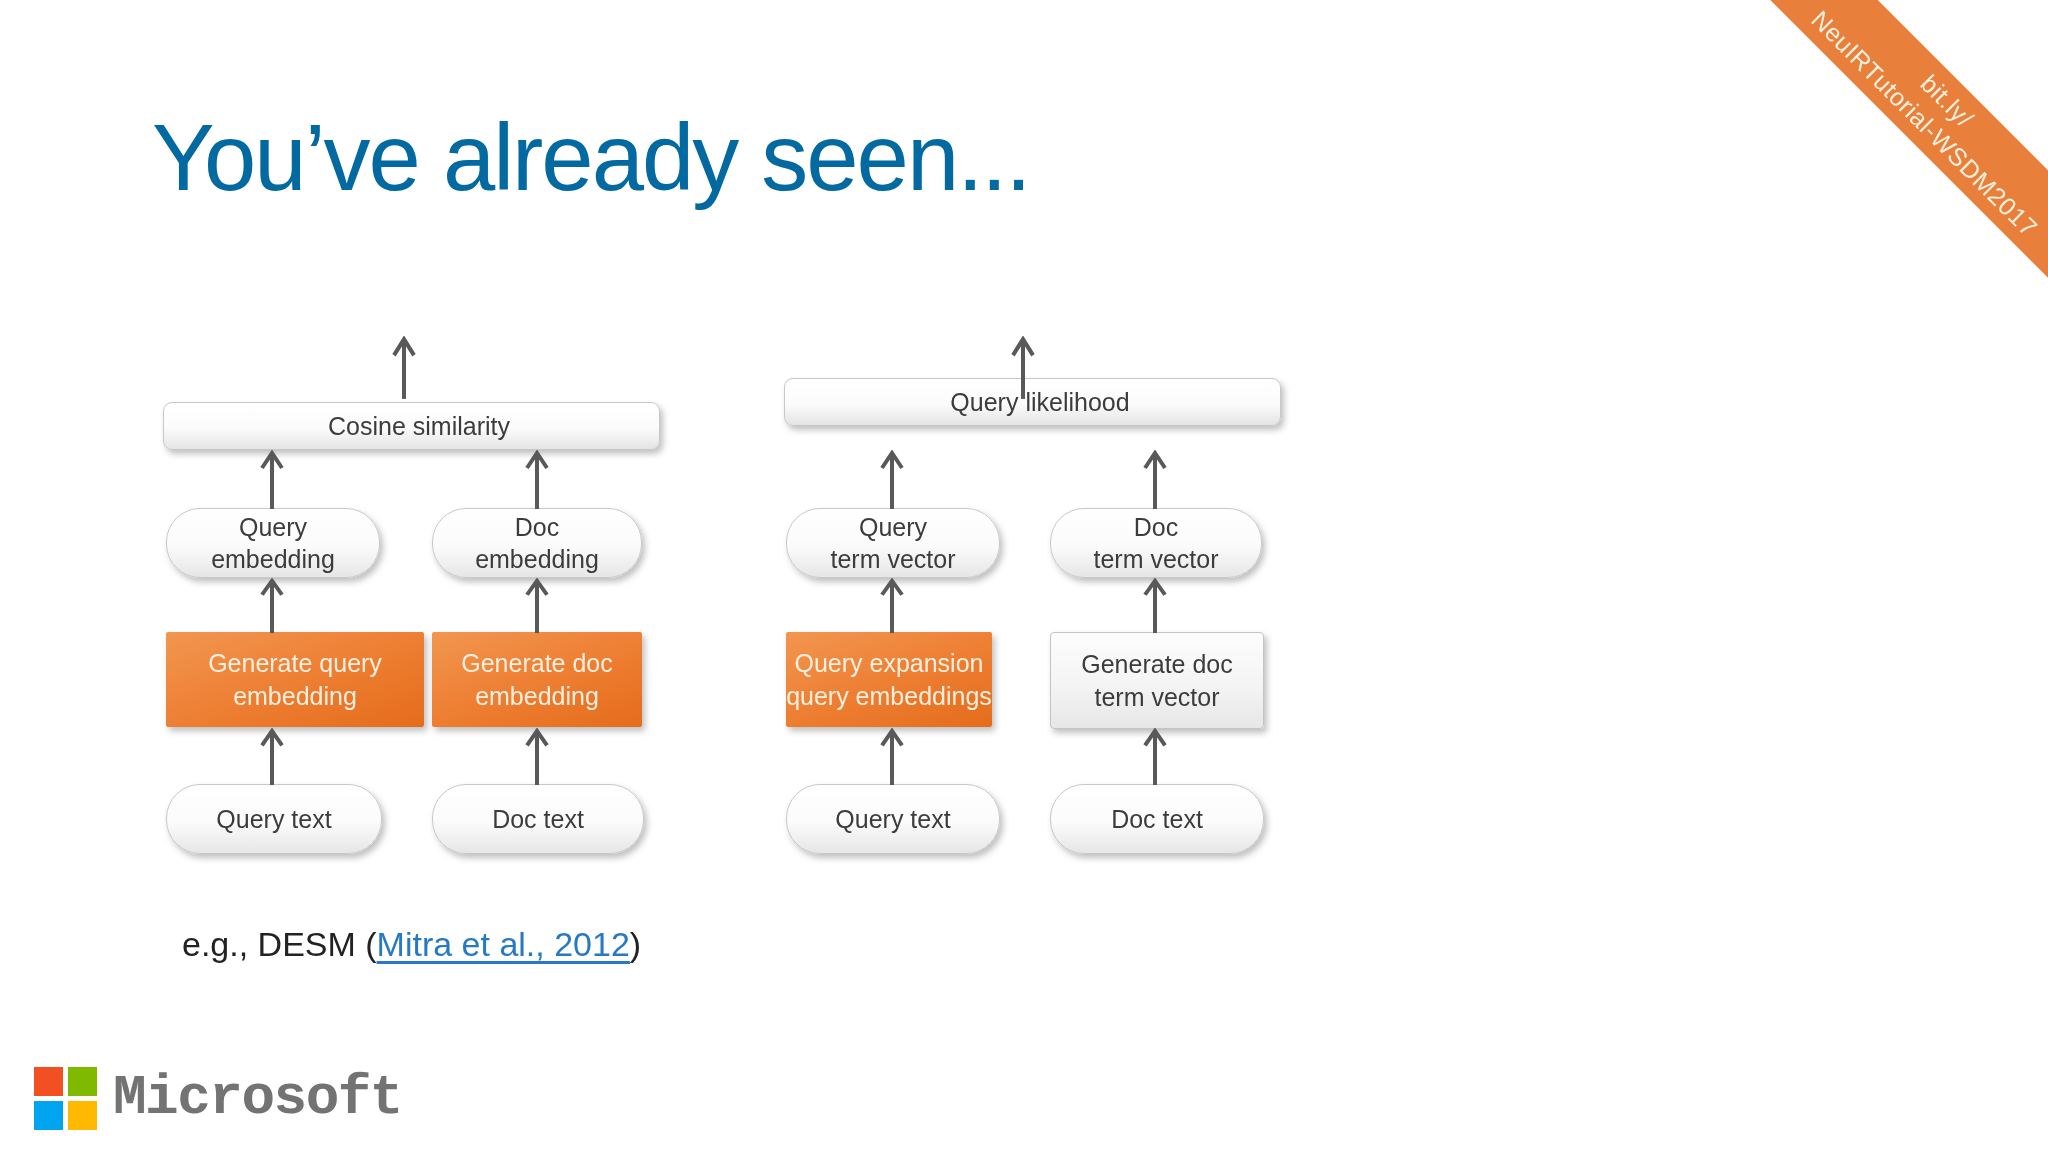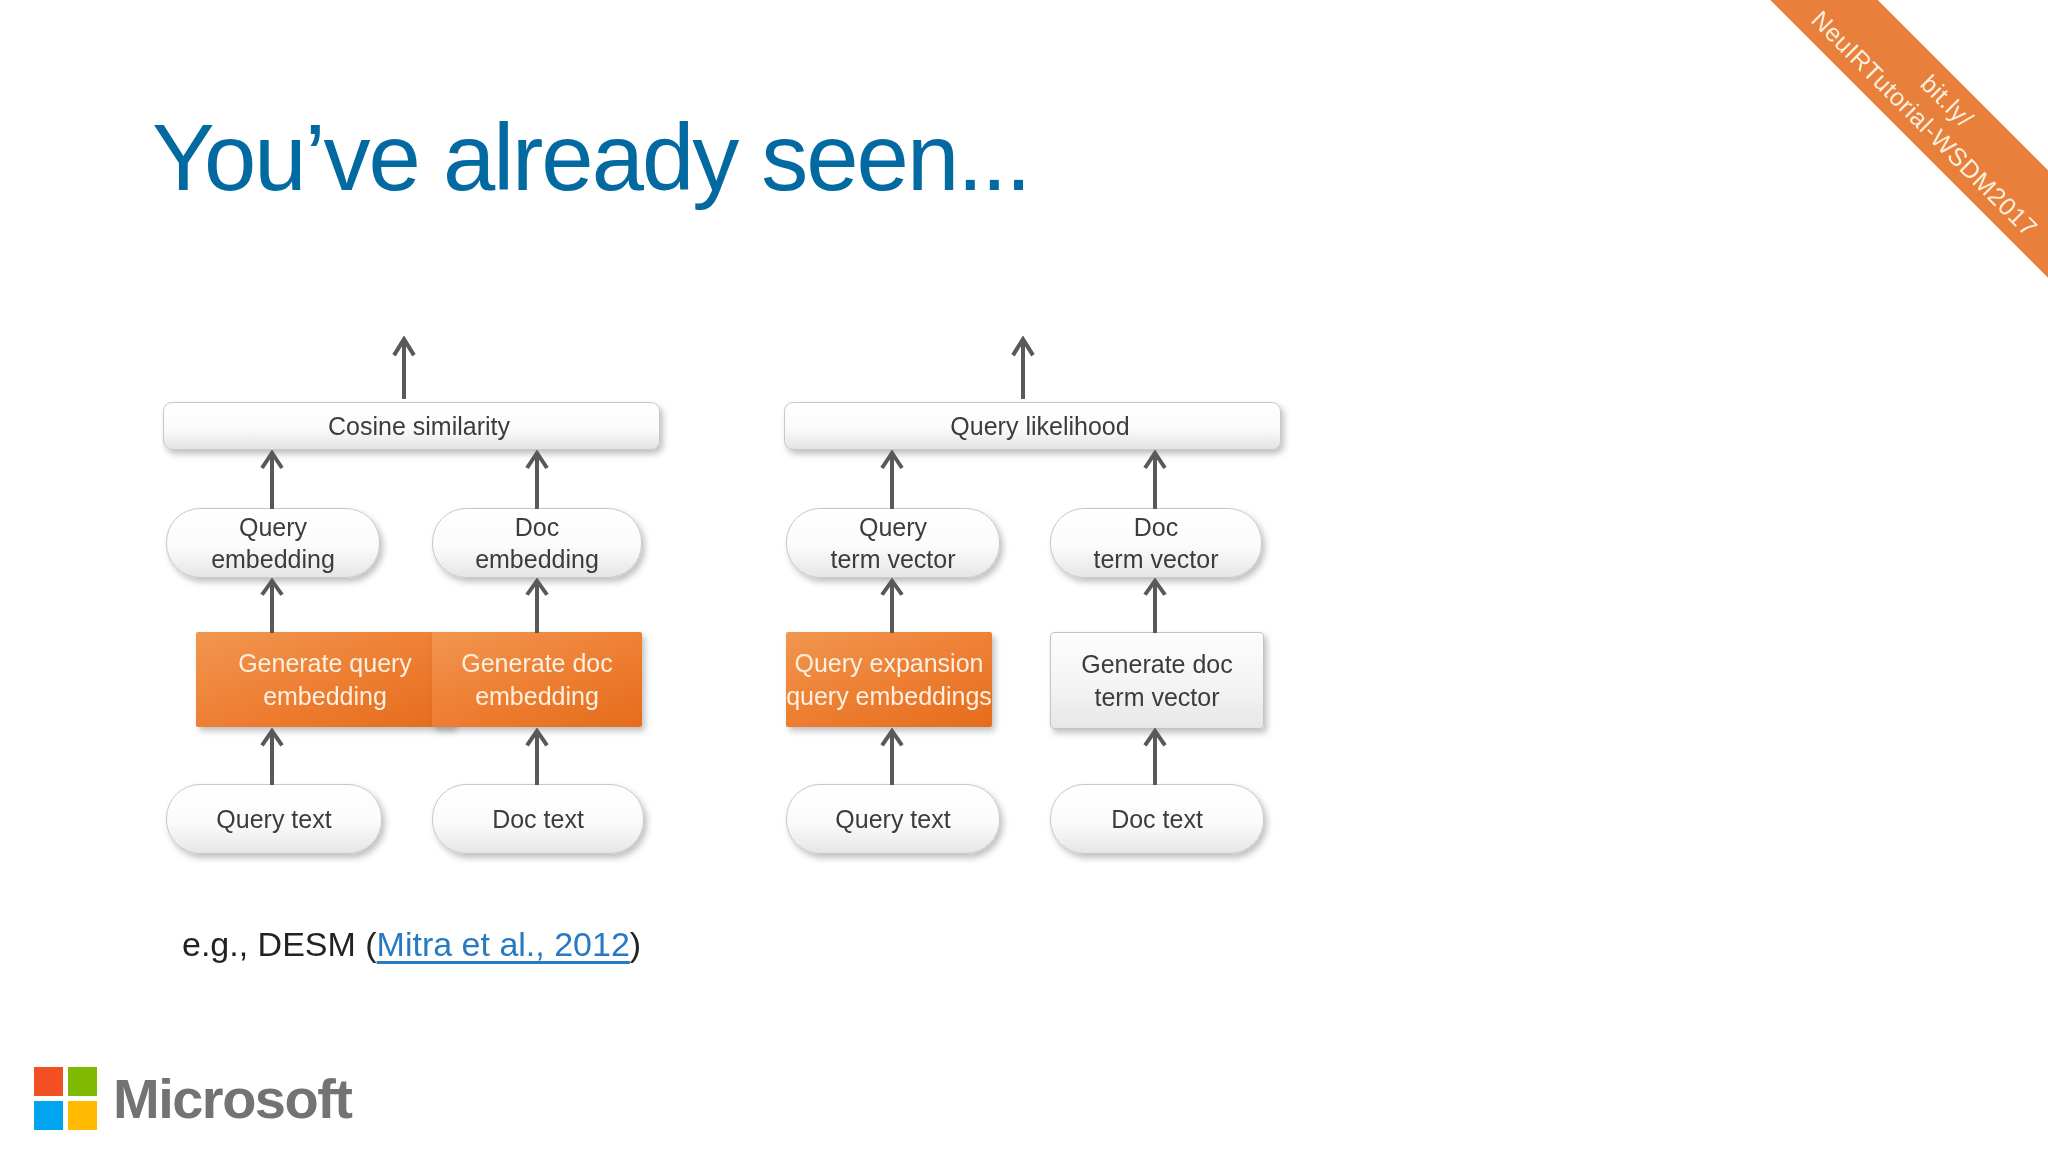--- a/index.html
+++ b/index.html
@@ -46,21 +46,21 @@
     border:1px solid #c4c4c4;
   }
   .arrow{position:absolute;width:26px;}
   .arrow polyline,.arrow line{stroke:#595959;stroke-width:4;fill:none;}
   
   .caption{
     position:absolute;font-size:34px;color:#222222;line-height:1.3;
   }
   .caption a{color:#2779C4;text-decoration:underline;text-underline-offset:5px;}
   
-  .mslogo{position:absolute;left:34px;top:1066px;display:flex;align-items:center;}
+  .mslogo{position:absolute;left:34px;top:1066px;display:flex;align-items:center;font-family:Liberation Mono, monospace;}
   .mslogo .squares{display:grid;grid-template-columns:29px 29px;grid-template-rows:29px 29px;gap:5px;}
   .mslogo .sq{width:29px;height:29px;}
   .mslogo .wordmark{
     margin-left:16px;font-size:56px;font-weight:600;color:#737373;letter-spacing:-1.5px;
   }
 </style>
 </head>
 <body>
 
 <div class="slide">
@@ -78,37 +78,37 @@
 
   <div class="node pill" style="left:166px;top:508px;width:212px;">
     <div>Query</div>
     <div>embedding</div>
   </div>
   <div class="node pill" style="left:432px;top:508px;width:208px;">
     <div>Doc</div>
     <div>embedding</div>
   </div>
 
-  <div class="node obox" style="left:166px;top:632px;width:258px;margin-left:30px;">
+  <div class="node obox" style="left:166px;top:632px;width:258px;">
     <div>Generate query</div>
     <div>embedding</div>
   </div>
   <div class="node obox" style="left:432px;top:632px;width:210px;">
     <div>Generate doc</div>
     <div>embedding</div>
   </div>
 
   <div class="node pill" style="left:166px;top:784px;width:214px;">
     <div>Query text</div>
   </div>
   <div class="node pill" style="left:432px;top:784px;width:210px;">
     <div>Doc text</div>
   </div>
 
-  <div class="node bar" style="left:784px;top:402px;width:480px;">
+  <div class="node bar" style="left:784px;top:378px;width:480px;">
     <div>Query likelihood</div>
   </div>
 
   <div class="node pill" style="left:786px;top:508px;width:212px;">
     <div>Query</div>
     <div>term vector</div>
   </div>
   <div class="node pill" style="left:1050px;top:508px;width:210px;">
     <div>Doc</div>
     <div>term vector</div>

